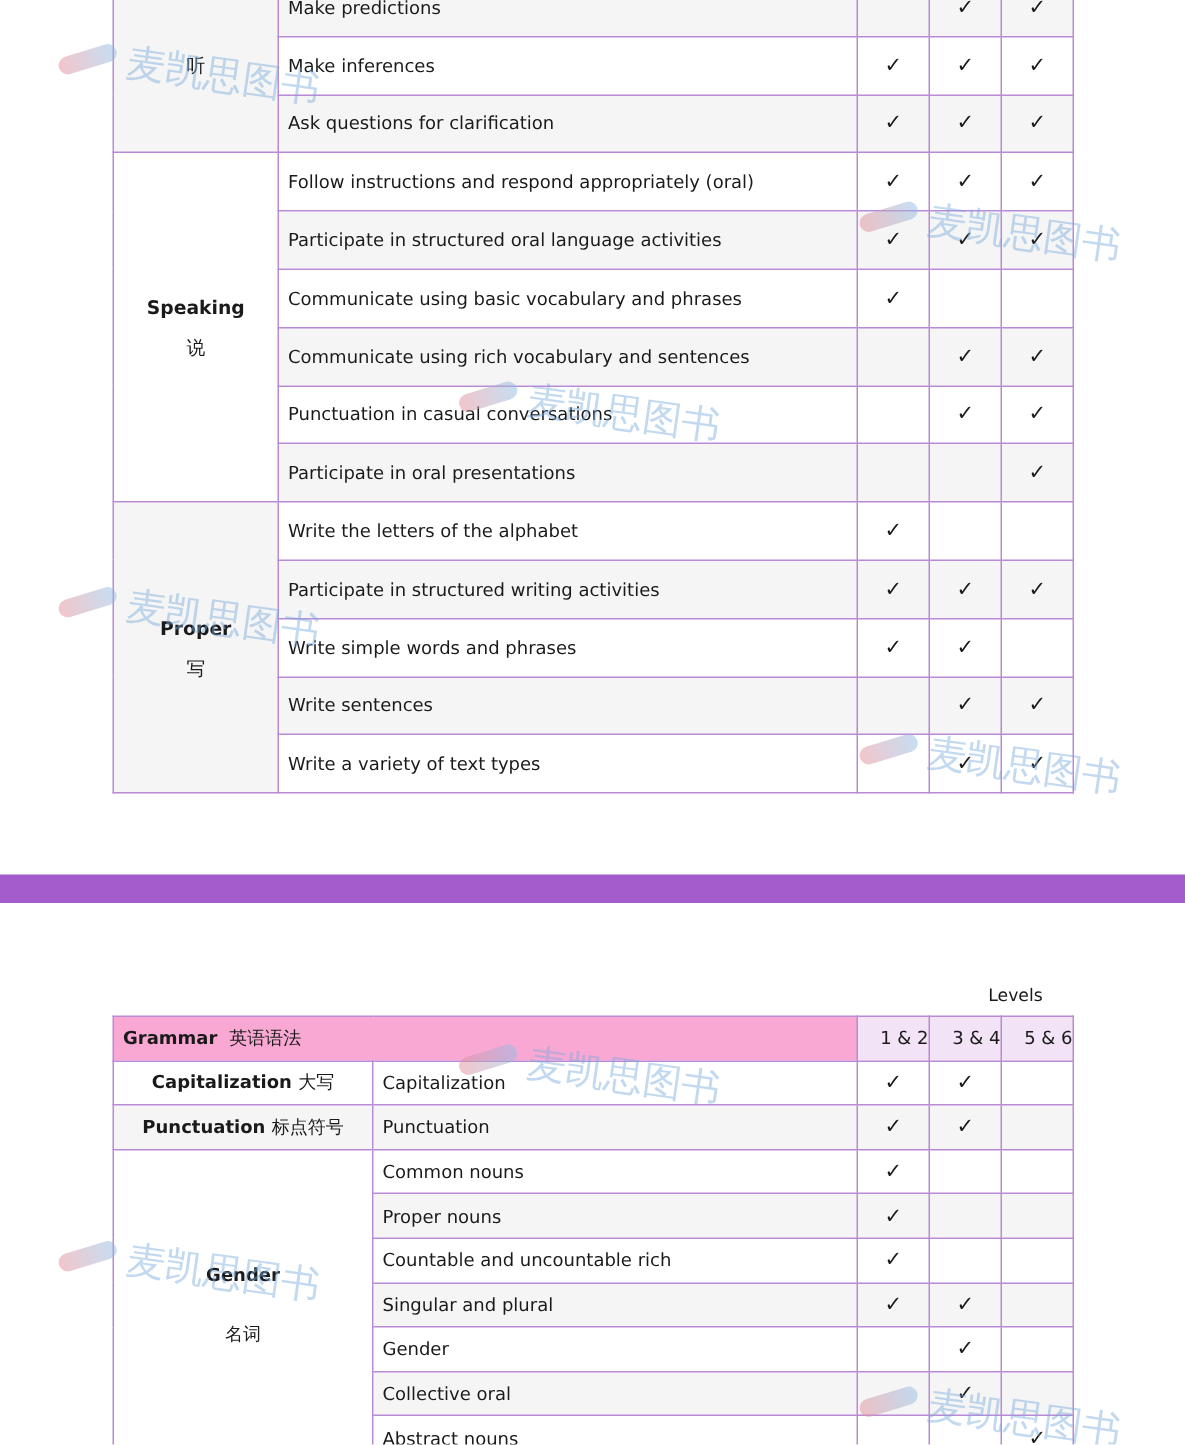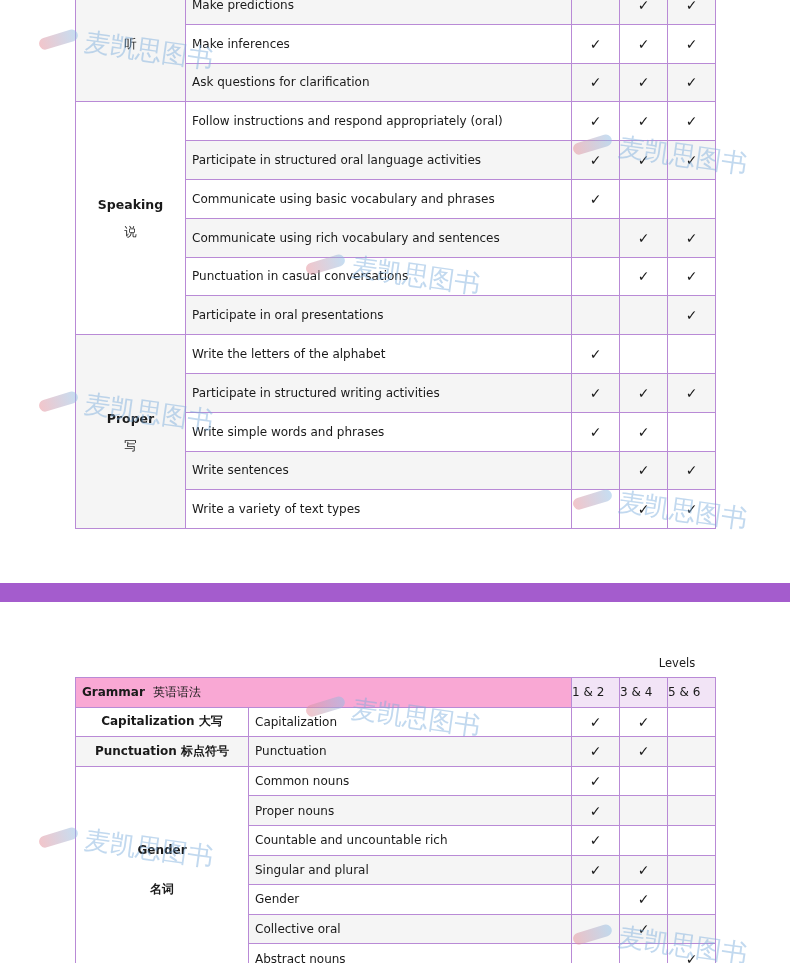--- a/index.html
+++ b/index.html
@@ -20,23 +20,23 @@
 
   #divider-band { position: absolute; left: 0; top: 583px; width: 790px; height: 19px; background: #a45ccd; }
 
   #levels-label { position: absolute; left: 653px; top: 656px; width: 48px; text-align: center; font-size: 11.5px; }
 
   
   #grammar-table { left: 75px; top: 677px; width: 640px; }
   #grammar-table td { height: 29.6px; }
   #grammar-table td.hdr { background: #f9a8d4; font-weight: bold; padding-left: 6px; }
   #grammar-table td.hdr .zh { font-weight: normal; margin-left: 8px; }
-  #grammar-table td.lvl { background: #f2e4f6; text-align: left; }
+  #grammar-table td.lvl { background: #f2e4f6; text-align: right; }
   #grammar-table td.cat { text-align: center; font-weight: bold; }
-  #grammar-table td.cat .zh { font-weight: bold; margin-top: 12px; }
+  #grammar-table td.cat .zh { font-weight: normal; margin-top: 12px; }
   #grammar-table td.cat.block { line-height: 27px; }
   #grammar-table td.cat.block .zh { display: block; }
   #grammar-table td.desc { padding-left: 6px; }
   #grammar-table td.chk { text-align: center; font-size: 14px; }
 
   .watermark { position: absolute; color: rgba(120,170,220,0.45); font-size: 26px; pointer-events: none; transform: rotate(8deg); white-space: nowrap; }
   .watermark .wm-icon { display: inline-block; width: 40px; height: 12px; border-radius: 6px; margin-right: 6px;
     background: linear-gradient(90deg, rgba(230,140,150,0.5), rgba(140,190,230,0.5)); transform: rotate(-25deg); vertical-align: middle; }
 </style>
 </head>

